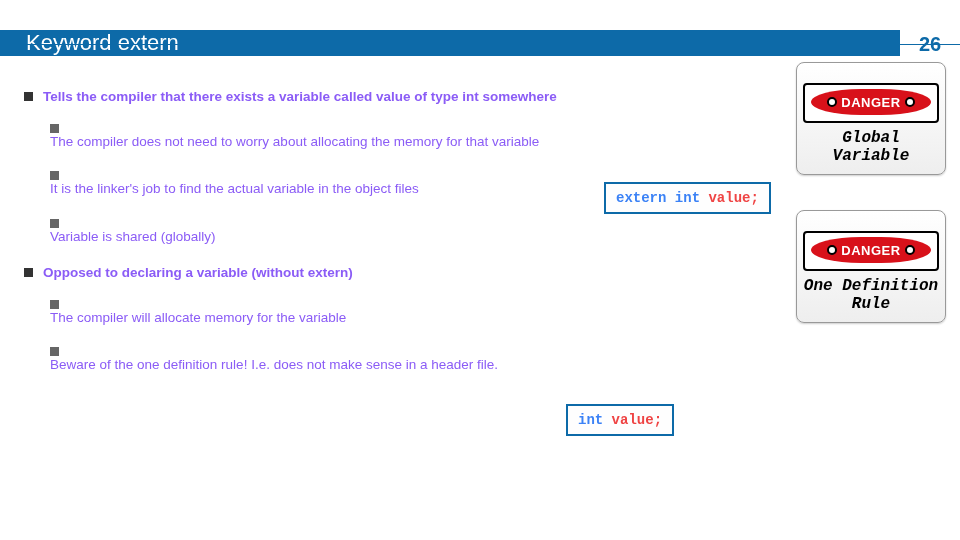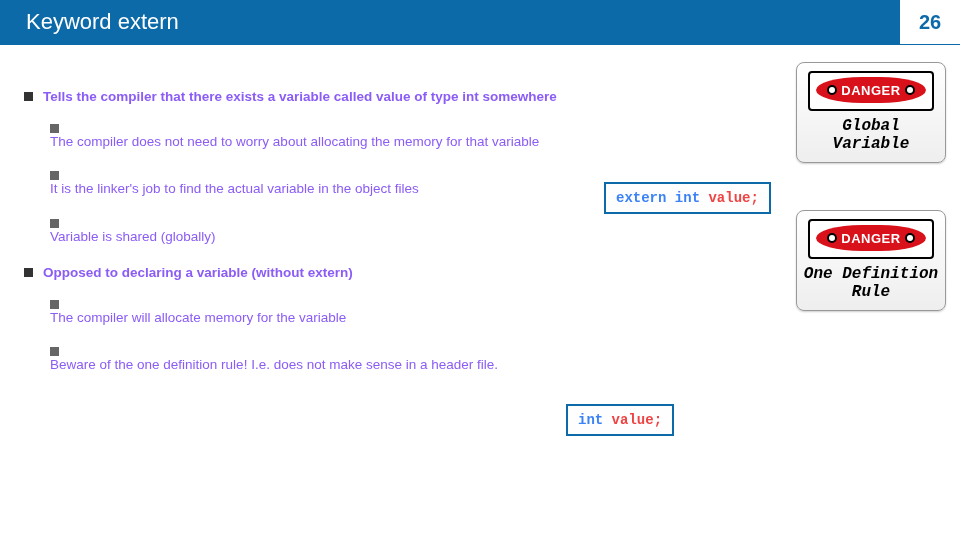--- a/index.html
+++ b/index.html
@@ -6,22 +6,23 @@
   body {
     width: 960px;
     height: 540px;
     font-family: Arial, Helvetica, sans-serif;
     background: #fff;
     position: relative;
     overflow: hidden;
   }
   .header {
     display: flex;
-    height: 44px;
-    background: #fff;
+    height: 56px;
+    background: #fff;
+    align-items: flex-end;
   }
   .header-title {
     flex: 1;
     background: #0d6aa8;
     color: #fff;
     font-size: 22px;
     font-weight: 400;
     padding-left: 26px;
     display: flex;
     align-items: center;
@@ -103,22 +104,22 @@
     border: 1px solid #999;
     border-radius: 8px;
     background: linear-gradient(#fff, #eee);
     box-shadow: 0 1px 2px rgba(0,0,0,.2);
     overflow: hidden;
     text-align: center;
   }
   .danger-top { top: 62px; }
   .danger-bot { top: 210px; }
   .danger-sign {
-    margin: 8px auto 2px;
-    width: 126px;
+    margin: 20px auto 2px;
+    width: 136px;
   }
   .sign-frame {
     border: 2px solid #000;
     border-radius: 4px;
     background: #fff;
     padding: 2px 4px 6px;
   }
   .sign-oval {
     background: #d8111a;
     border-radius: 50%/60%;

